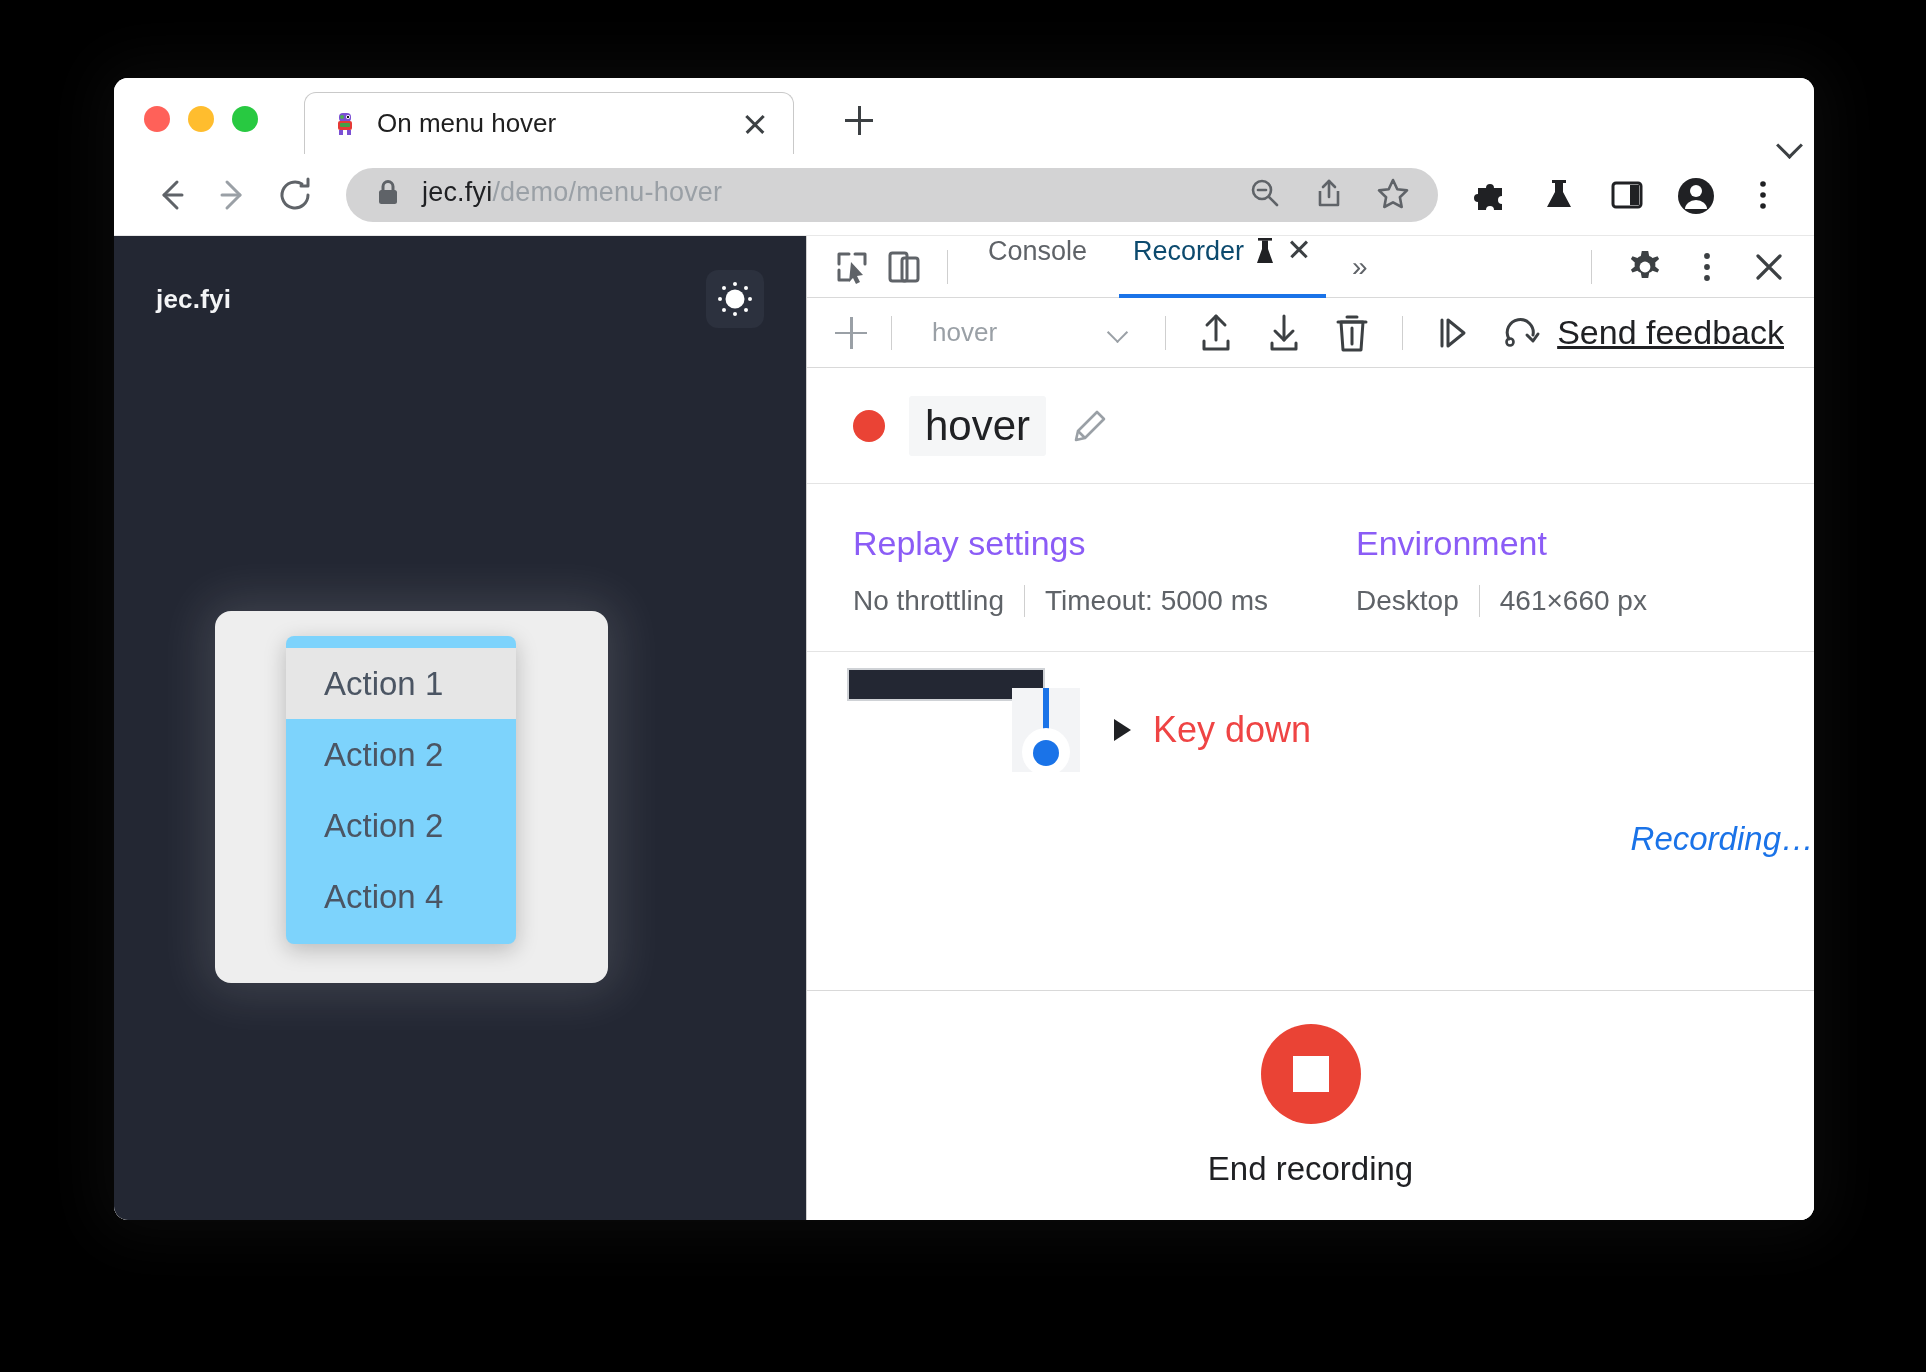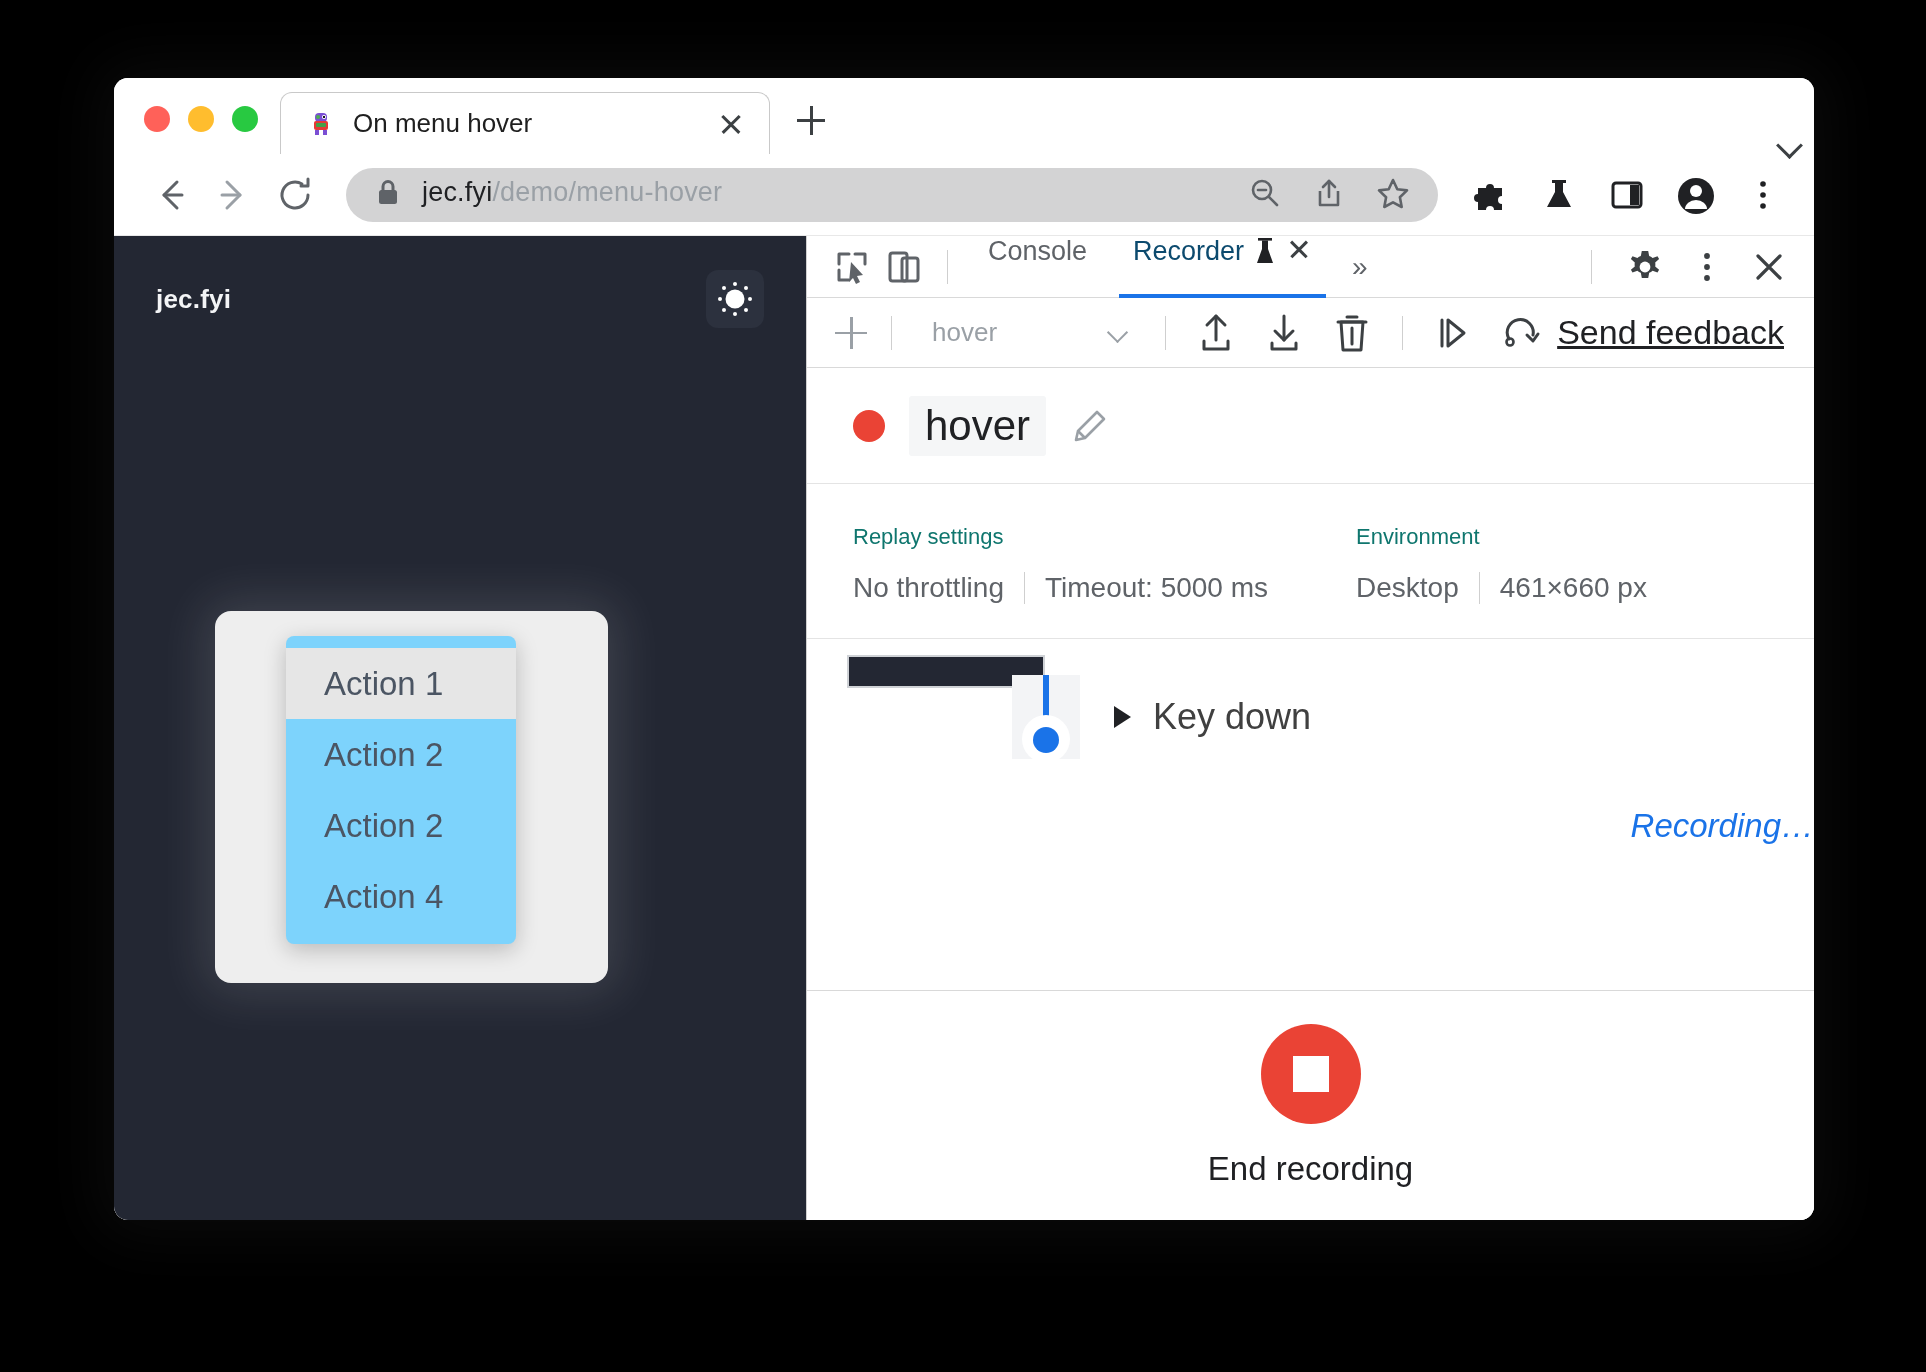--- a/index.html
+++ b/index.html
@@ -28,20 +28,21 @@
     overflow: hidden;
   }
 
   
   .tabstrip {
     position: relative;
     height: 76px;
     background: #ffffff;
     display: flex;
     align-items: flex-end;
+    gap: 24px;
   }
   .traffic {
     display: flex;
     align-items: center;
     gap: 18px;
     padding: 0 22px 22px 30px;
   }
   .dot { width: 26px; height: 26px; border-radius: 50%; }
   .dot.red { background: #ff6159; }
   .dot.yellow { background: #ffbd2e; }
@@ -371,22 +372,22 @@
 
   .dt-settings {
     display: flex;
     padding: 40px 46px 34px 46px;
     border-bottom: 1px solid #e4e4e4;
     gap: 0;
   }
   .settings-col { flex: 0 0 auto; }
   .settings-col.env { margin-left: 88px; }
   .settings-h {
-    font-size: 22px;
-    color: #0f766e;
+    font-size: 34px;
+    color: #8b5cf6;
     margin-bottom: 22px;
     white-space: nowrap;
   }
   .settings-row {
     display: flex;
     align-items: center;
     font-size: 28px;
     color: #5f6368;
     white-space: nowrap;
   }
@@ -444,21 +445,21 @@
     border-radius: 50%;
     background: #1a73e8;
   }
   .step-expand {
     width: 0; height: 0;
     border-left: 17px solid #202124;
     border-top: 11px solid transparent;
     border-bottom: 11px solid transparent;
     margin: 0 22px 0 34px;
   }
-  .step-label { font-size: 36px; color: #404040; }
+  .step-label { font-size: 36px; color: #ef4444; }
 
   .recording-status {
     position: absolute;
     left: 0; right: 0; top: 168px;
     text-align: right;
     font-size: 33px;
     font-style: italic;
     color: #1a73e8;
   }
 

